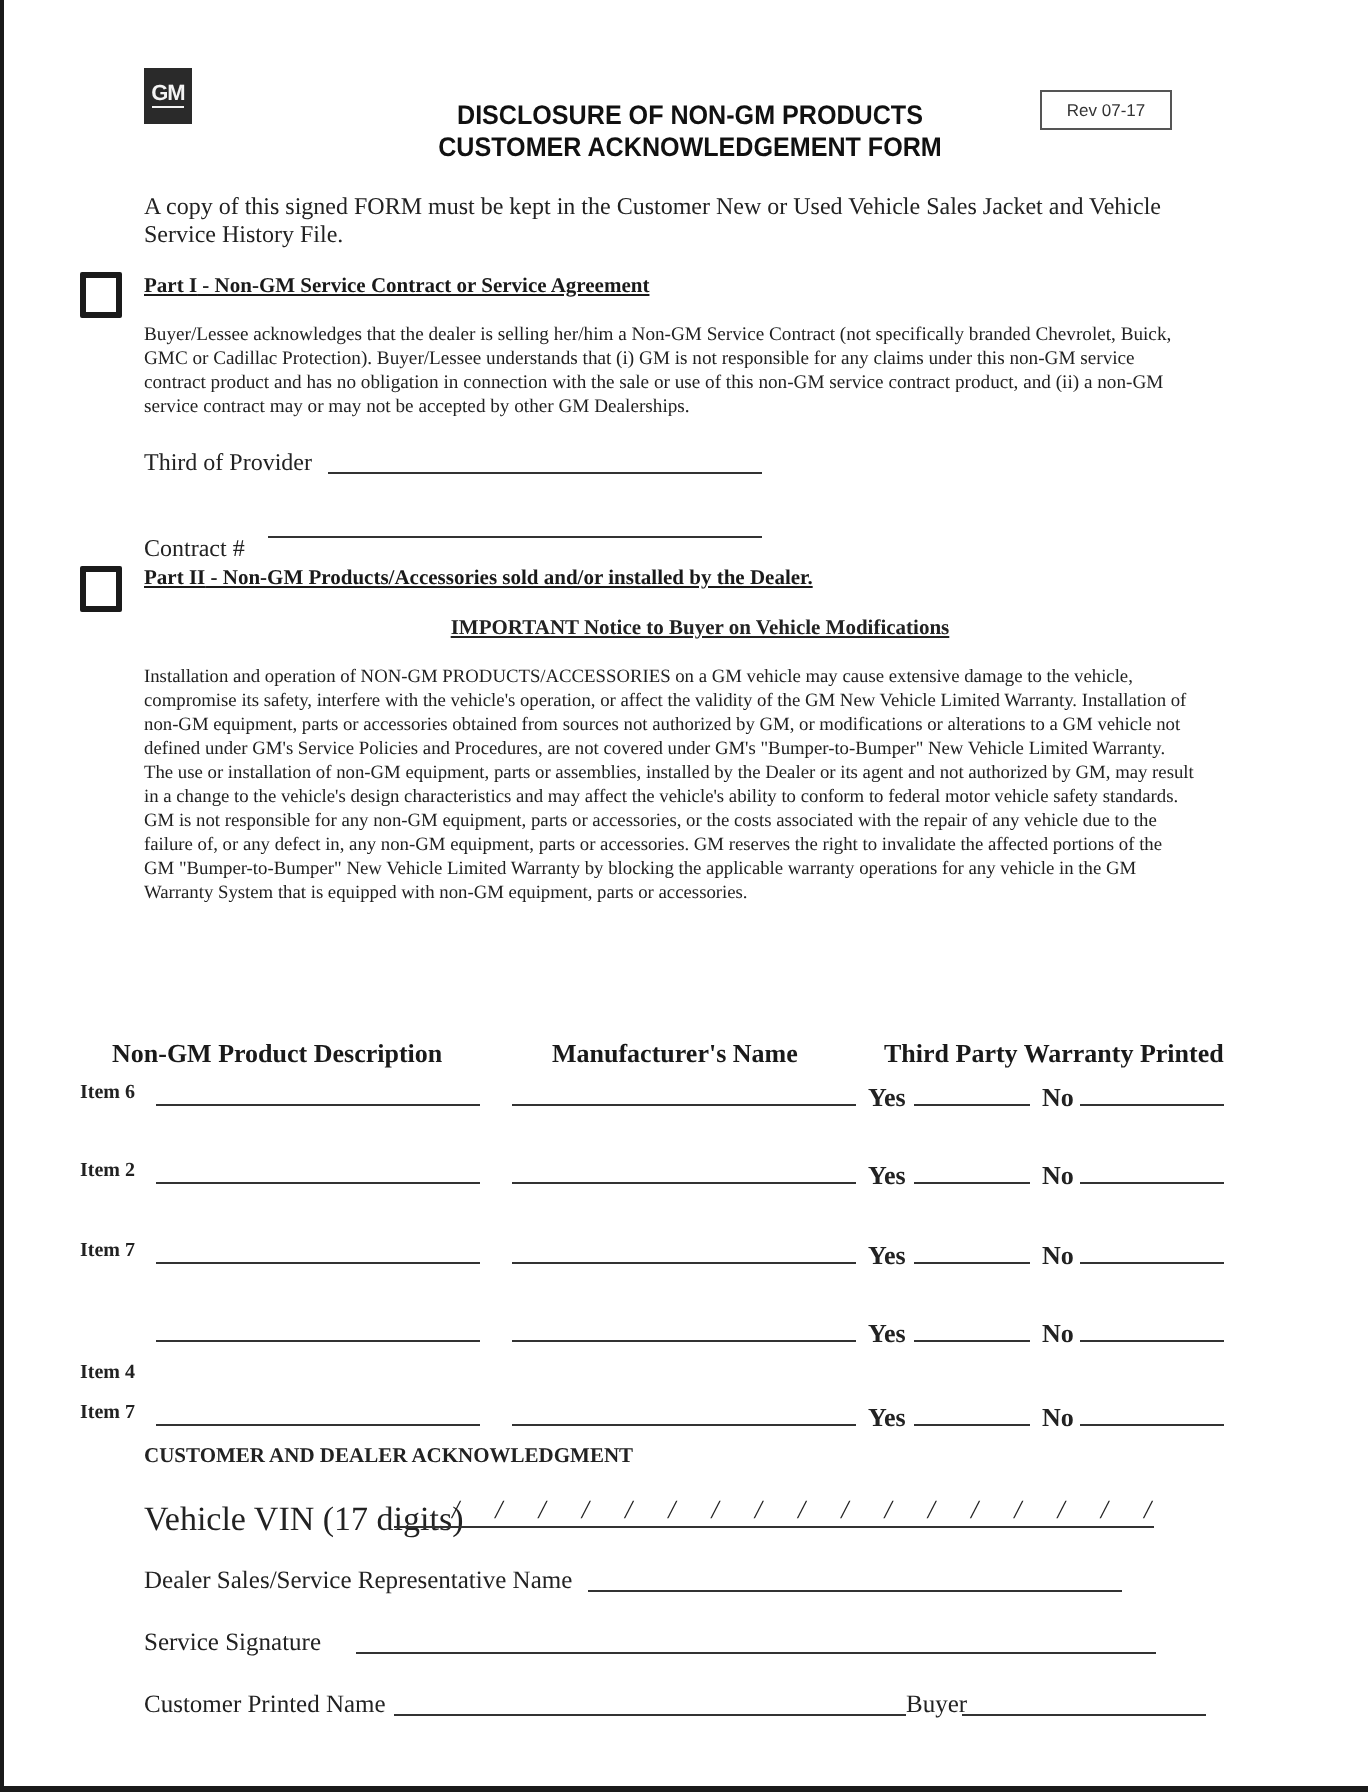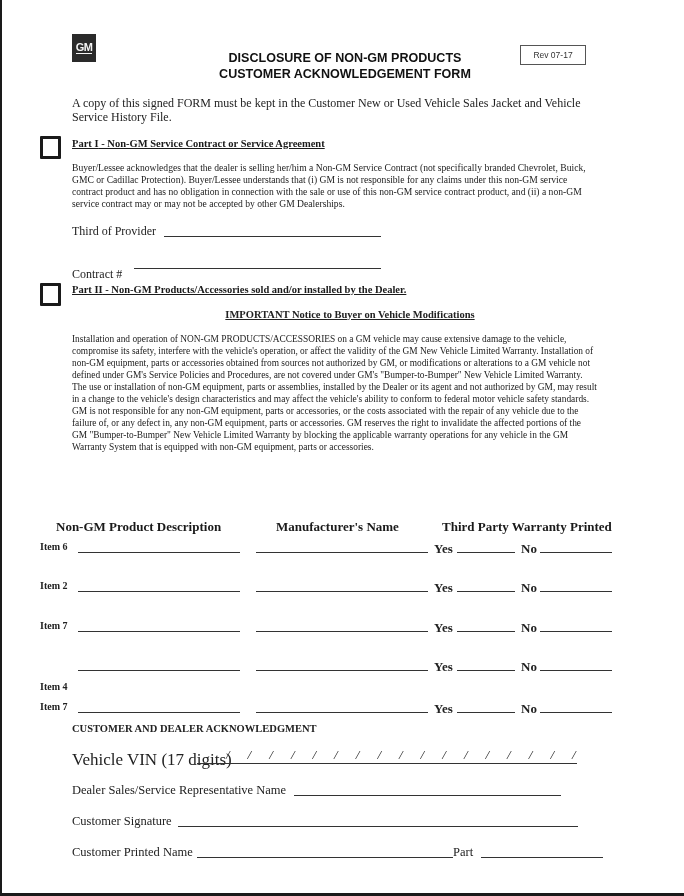--- a/index.html
+++ b/index.html
@@ -161,19 +161,19 @@
     <span class="vin-slash" style="left: 485.5px;">/</span>
     <span class="vin-slash" style="left: 507.1px;">/</span>
     <span class="vin-slash" style="left: 528.8px;">/</span>
     <span class="vin-slash" style="left: 550.4px;">/</span>
     <span class="vin-slash" style="left: 572px;">/</span>
   </div>
 
 <div class="field-label" style="left:72px; top:783px; font-size:12.5px;">Dealer Sales/Service Representative Name</div>
 <div class="blank-line" style="left:294px; top:795px; width:267px;"></div>
 
-<div class="field-label" style="left:72px; top:814px; font-size:12.5px;">Customer Signature</div>
+<div class="field-label" style="left:72px; top:814px; font-size:12.5px;">Service Signature</div>
 <div class="blank-line" style="left:178px; top:826px; width:400px;"></div>
 
 <div class="field-label" style="left:72px; top:845px; font-size:12.5px;">Customer Printed Name</div>
 <div class="blank-line" style="left:197px; top:857px; width:256px;"></div>
-<div class="field-label" style="left:453px; top:845px; font-size:12.5px;">Part</div>
+<div class="field-label" style="left:453px; top:845px; font-size:12.5px;">Buyer</div>
 <div class="blank-line" style="left:481px; top:857px; width:122px;"></div>
 
 </body></html>

